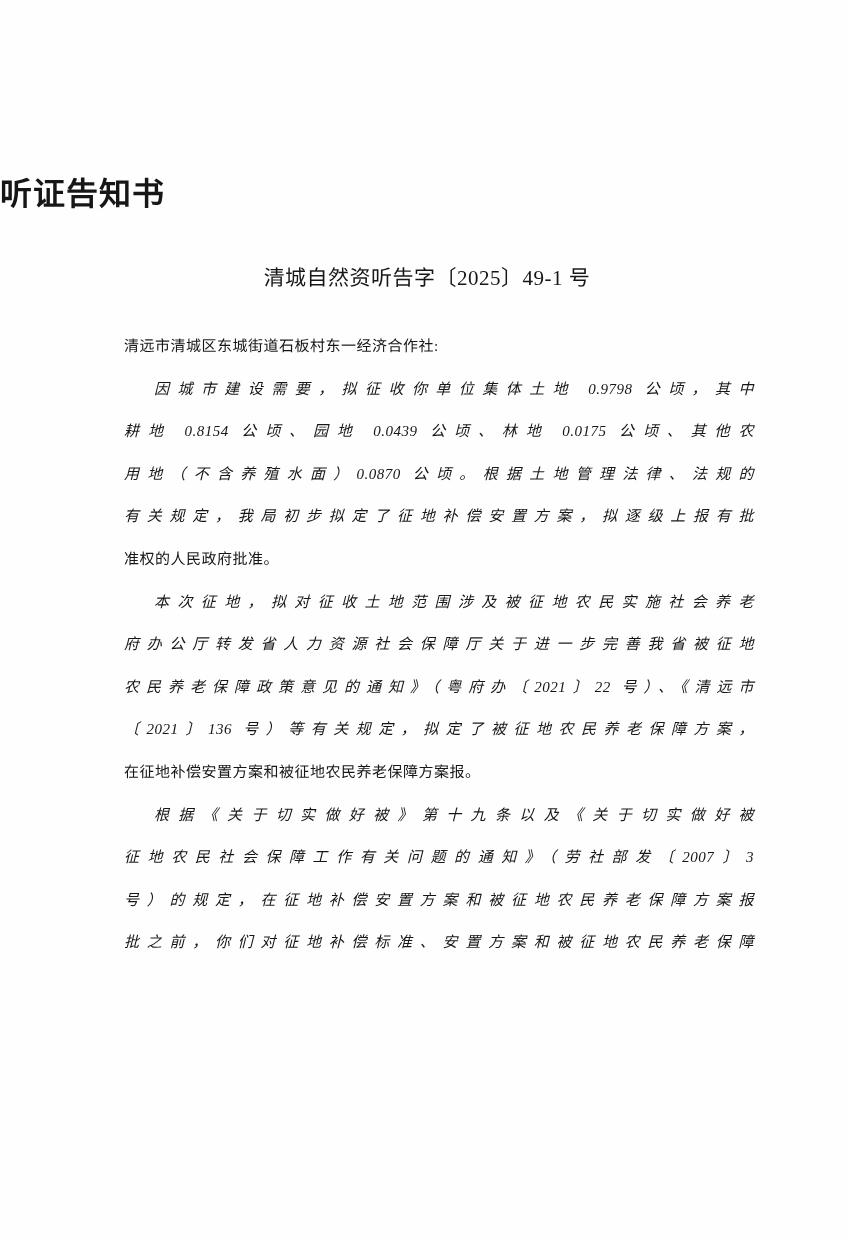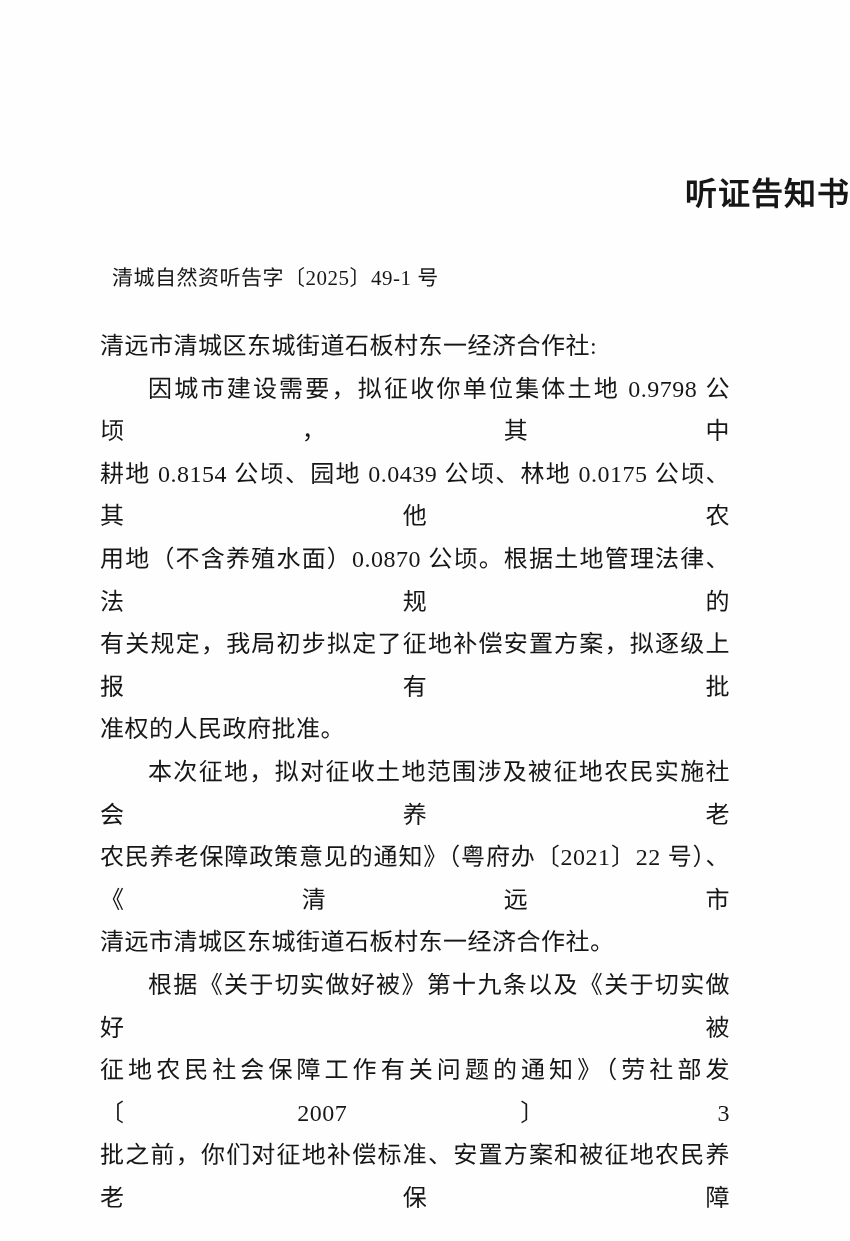--- a/index.html
+++ b/index.html
@@ -15,69 +15,73 @@
     color: #161616;
     overflow: hidden;
     font-family: "Liberation Serif", serif;
   }
   .title {
     position: absolute;
     top: 168px;
     left: 0;
     width: 100%;
     margin: 0;
-    text-align: right;
+    text-align: left;
     font-size: 32px;
     font-weight: 700;
     letter-spacing: 1px;
     font-family: "Liberation Sans", sans-serif;
   }
   .doc-number {
     position: absolute;
     top: 261px;
     left: 112px;
     width: 630px;
-    text-align: left;
+    text-align: center;
     font-size: 21px;
     letter-spacing: 0.5px;
     white-space: pre;
   }
   .doc-body {
     position: absolute;
     top: 325px;
-    left: 100px;
+    left: 124px;
     width: 630px;
-    font-size: 24px;
+    font-size: 15px;
     line-height: 42.6px;
     letter-spacing: 0.5px;
   }
   .line {
     min-height: 42.6px;
   }
   .line.indent {
     text-indent: 2em;
   }
   .line.justify {
     text-align: justify;
     text-align-last: justify;
+    font-style: italic;
   }
 </style>
 </head>
 <body>
 
 <div class="page">
   <h1 class="title">听证告知书</h1>
   <div class="doc-number">清城自然资听告字〔2025〕49-1 号</div>
   <div class="doc-body" id="doc-body">
       <div class="line">清远市清城区东城街道石板村东一经济合作社:</div>
       <div class="line indent justify">因城市建设需要，拟征收你单位集体土地 0.9798 公顷，其中</div>
       <div class="line justify">耕地 0.8154 公顷、园地 0.0439 公顷、林地 0.0175 公顷、其他农</div>
       <div class="line justify">用地（不含养殖水面）0.0870 公顷。根据土地管理法律、法规的</div>
       <div class="line justify">有关规定，我局初步拟定了征地补偿安置方案，拟逐级上报有批</div>
       <div class="line">准权的人民政府批准。</div>
       <div class="line indent justify">本次征地，拟对征收土地范围涉及被征地农民实施社会养老</div>
+      <div class="line justify">府办公厅转发省人力资源社会保障厅关于进一步完善我省被征地</div>
       <div class="line justify">农民养老保障政策意见的通知》（粤府办〔2021〕22 号）、《清远市</div>
-      <div class="line">清远市清城区东城街道石板村东一经济合作社。</div>
+      <div class="line justify">〔2021〕136 号）等有关规定，拟定了被征地农民养老保障方案，</div>
+      <div class="line">在征地补偿安置方案和被征地农民养老保障方案报。</div>
       <div class="line indent justify">根据《关于切实做好被》第十九条以及《关于切实做好被</div>
       <div class="line justify">征地农民社会保障工作有关问题的通知》（劳社部发〔2007〕3</div>
+      <div class="line justify">号）的规定，在征地补偿安置方案和被征地农民养老保障方案报</div>
       <div class="line justify">批之前，你们对征地补偿标准、安置方案和被征地农民养老保障</div>
     </div>
 </div>
 
 </body></html>

